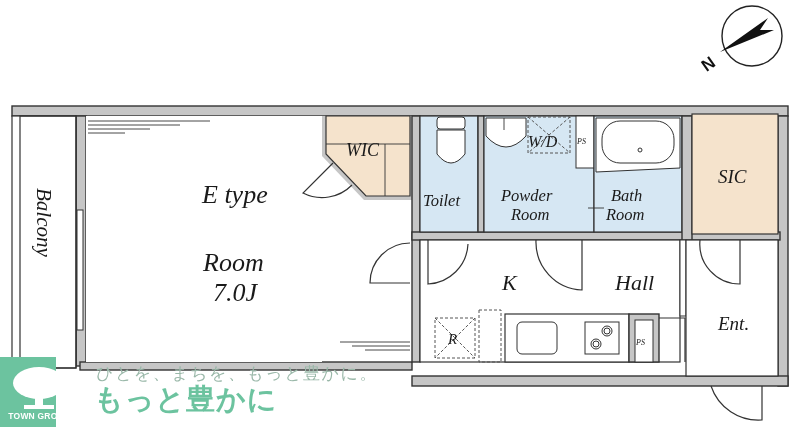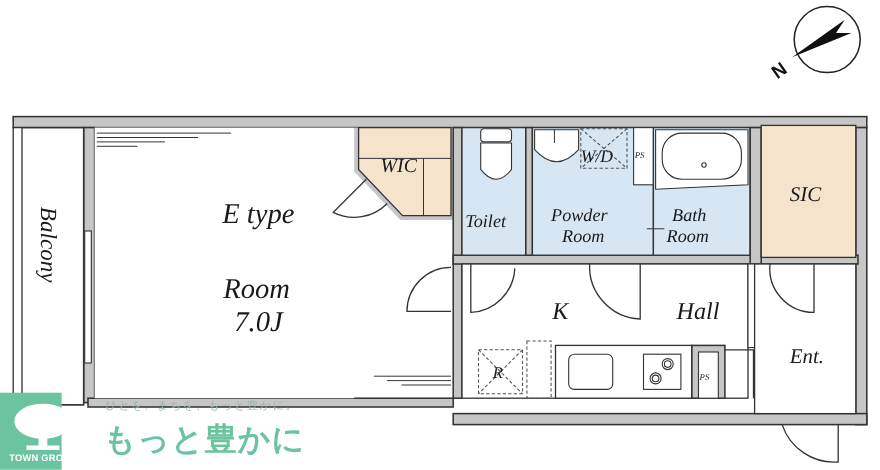--- a/index.html
+++ b/index.html
@@ -6,21 +6,21 @@
   body { width:800px; height:427px; position:relative; overflow:hidden; font-family:"Liberation Serif", serif; }
   #plan { position:absolute; left:0; top:0; width:800px; height:427px; }
   .lbl { font-family:"Liberation Serif", serif; font-style:italic; fill:#1a1a1a; }
   .wall { fill:#c6c6c6; stroke:#333; stroke-width:1.4; }
   .line { stroke:#333; stroke-width:1.2; fill:none; }
   .thin { stroke:#333; stroke-width:0.9; fill:none; }
   .dash { stroke:#555; stroke-width:1; fill:none; stroke-dasharray:3 2; }
   .logo-box { position:absolute; left:0; top:357px; width:56px; height:70px; background:#6cc39f; }
   .logo-text { position:absolute; left:0; bottom:6px; width:78px; text-align:center; color:#fff;
                font-family:"Liberation Sans", sans-serif; font-size:8.5px; font-weight:bold; letter-spacing:0.2px; }
-  .tagline { position:absolute; left:96px; top:362px; font-family:"DejaVu Sans", sans-serif; font-size:10px;
+  .tagline { position:absolute; left:96px; top:362px; font-family:"DejaVu Sans", sans-serif; font-size:17px;
              color:#9ab8a9; letter-spacing:1.5px; }
   .brand { position:absolute; left:94px; top:380px; font-family:"DejaVu Sans", sans-serif; font-size:29px;
            color:#6cc39f; font-weight:bold; letter-spacing:1px; }
 </style>
 </head>
 <body>
 
 <svg id="plan" viewBox="0 0 800 427" xmlns="http://www.w3.org/2000/svg">
 
   <g>

